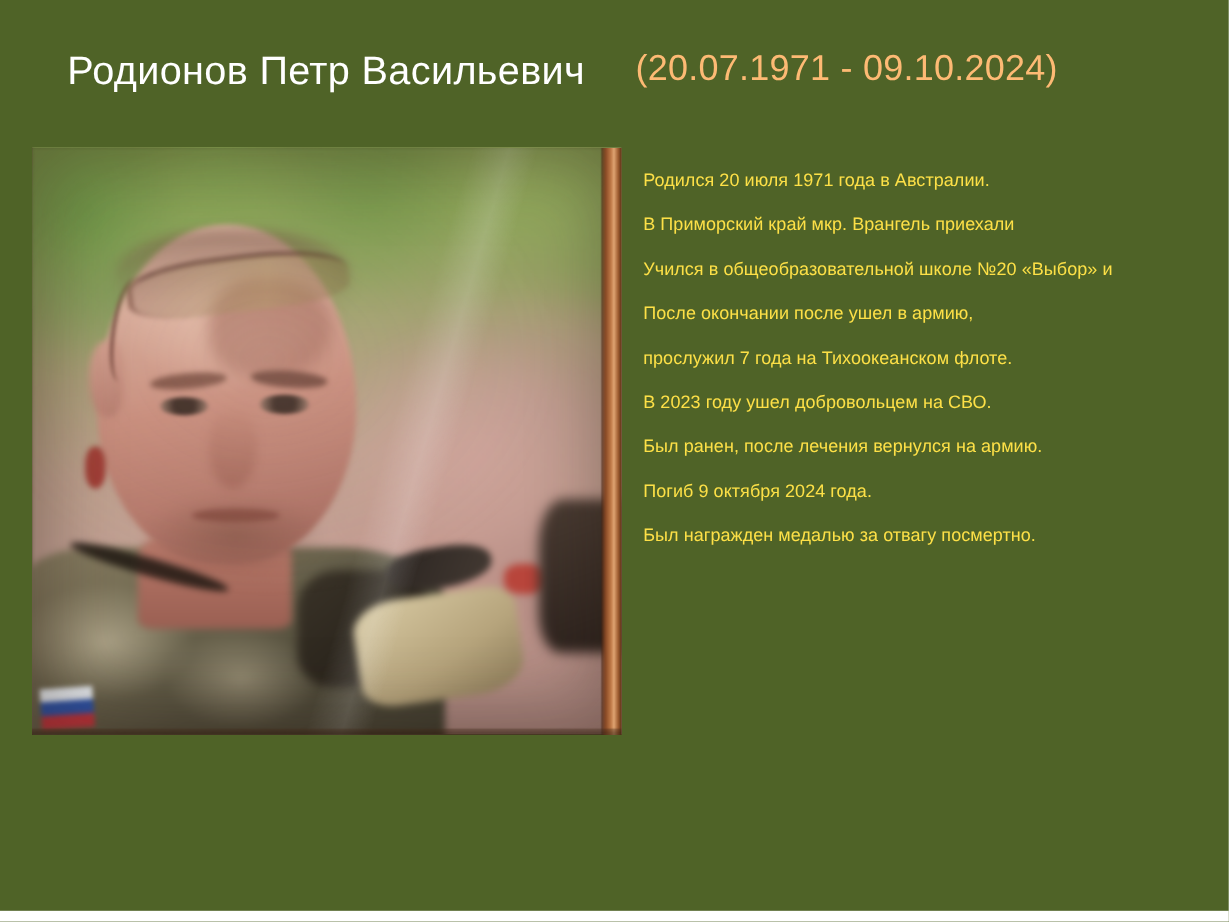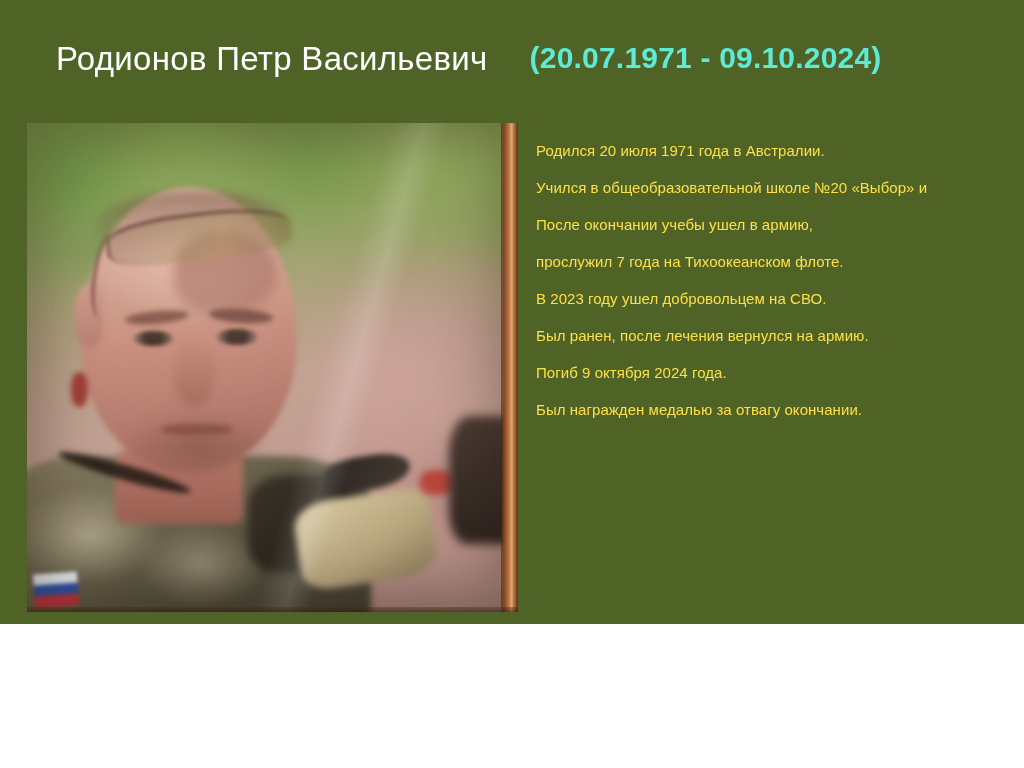--- a/index.html
+++ b/index.html
@@ -9,21 +9,21 @@
   }
   body {
     width: 1024px;
     height: 768px;
     overflow: hidden;
     font-family: "Liberation Sans", "DejaVu Sans", sans-serif;
   }
   #slide {
     position: relative;
     width: 1024px;
-    height: 624px;
+    height: 759px;
     background: #4f6327;
     box-sizing: border-box;
   }
 
   
   #header {
     position: absolute;
     left: 0;
     top: 28px;
     width: 1024px;
@@ -35,23 +35,23 @@
   #name-title {
     margin-left: 56px;
     color: #ffffff;
     font-size: 33px;
     font-weight: 400;
     letter-spacing: 0.3px;
     line-height: 1;
   }
   #life-dates {
     margin-left: 42px;
-    color: #5eead4;
+    color: #fdba74;
     font-size: 30px;
-    font-weight: 700;
+    font-weight: 400;
     letter-spacing: 0.2px;
     line-height: 1;
   }
 
   
   #photo-frame {
     position: absolute;
     left: 27px;
     top: 123px;
     width: 491px;
@@ -411,22 +411,23 @@
       <div class="ph-softener"></div>
       <div class="ph-glare"></div>
       <div class="ph-vignette"></div>
       <div class="ph-frame-right"></div>
       <div class="ph-frame-bottom"></div>
     </div>
   </div>
 
   <div id="bio">
     <div class="bio-line">Родился 20 июля 1971 года в Австралии.</div>
+    <div class="bio-line">В Приморский край мкр. Врангель приехали</div>
     <div class="bio-line">Учился в общеобразовательной школе №20 «Выбор» и</div>
-    <div class="bio-line">После окончании учебы ушел в армию,</div>
+    <div class="bio-line">После окончании после ушел в армию,</div>
     <div class="bio-line">прослужил 7 года на Тихоокеанском флоте.</div>
     <div class="bio-line">В 2023 году ушел добровольцем на СВО.</div>
     <div class="bio-line">Был ранен, после лечения вернулся на армию.</div>
     <div class="bio-line">Погиб 9 октября 2024 года.</div>
-    <div class="bio-line">Был награжден медалью за отвагу окончании.</div>
+    <div class="bio-line">Был награжден медалью за отвагу посмертно.</div>
   </div>
 
 </div>
 
 </body></html>

